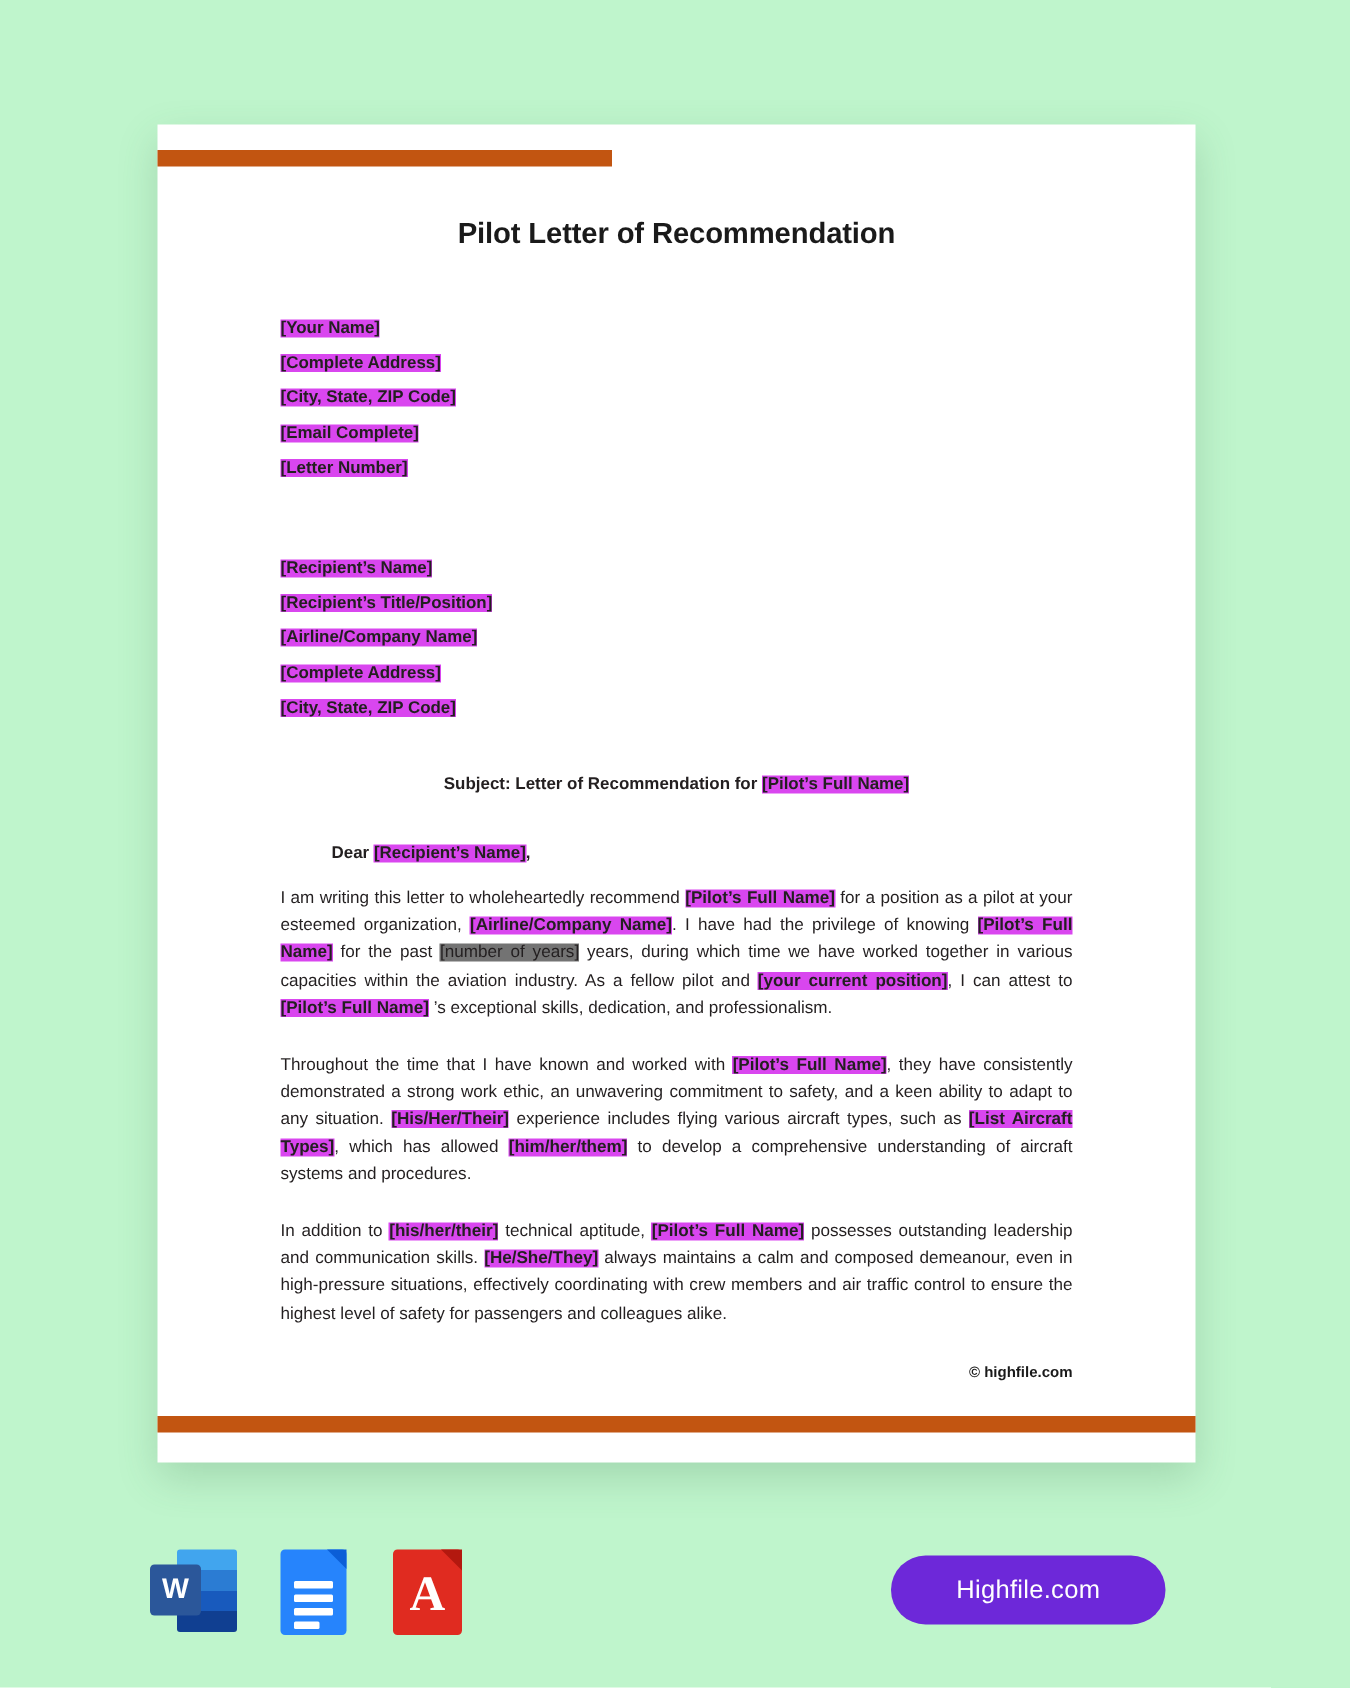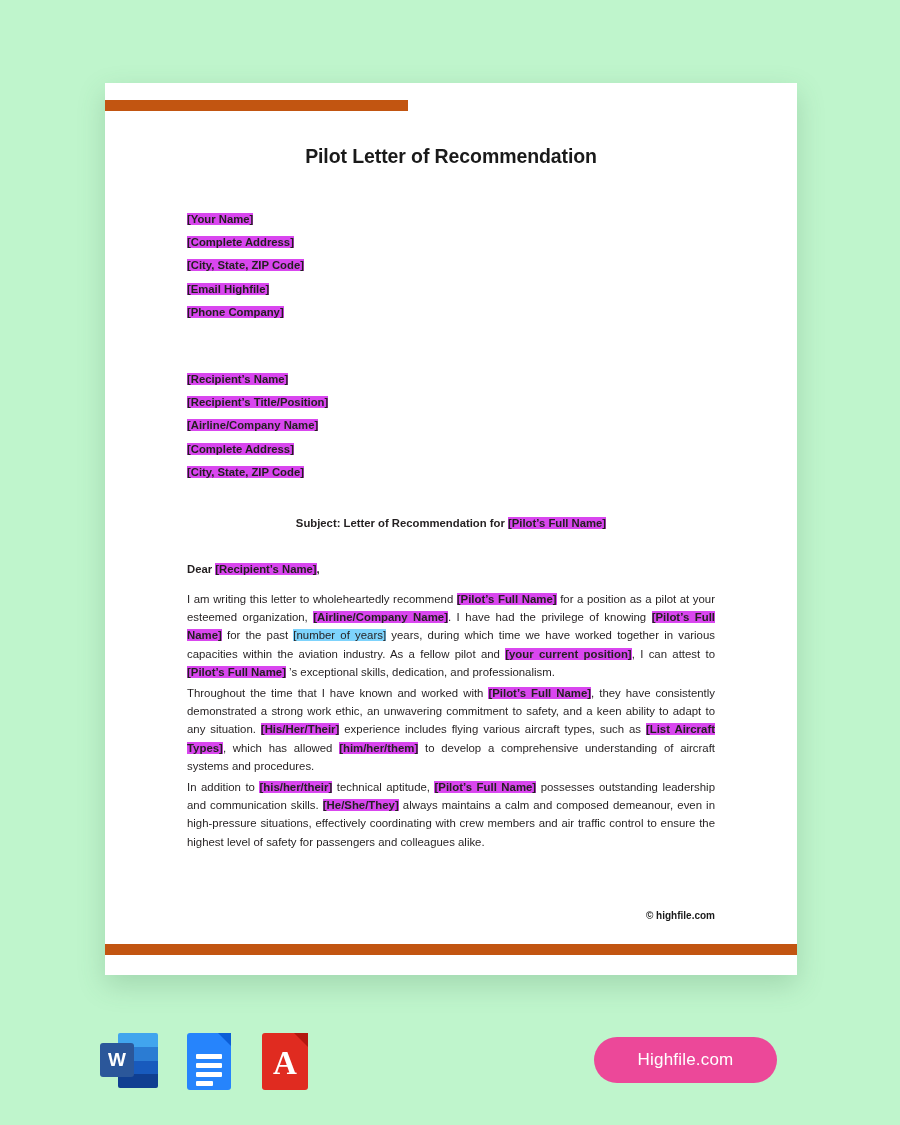--- a/index.html
+++ b/index.html
@@ -77,36 +77,37 @@
   .subject {
     font-size: 11.3px;
     font-weight: bold;
     line-height: 18px;
     text-align: center;
   }
   .salutation {
     font-size: 11.3px;
     font-weight: bold;
     line-height: 18px;
+    margin-left: 34px;
   }
 
   .para {
     font-size: 11.4px;
     line-height: 18.2px;
     text-align: justify;
     color: #231f20;
     margin: 0;
   }
-  .para + .para { margin-top: 3px; }
+  .para + .para { margin-top: 20px; }
 
   .hl {
     background: #d946ef;
     font-weight: bold;
   }
-  .hl-plain { background: #7dd3fc; }
+  .hl-plain { background: #737373; }
 
   .copyright {
     position: absolute;
     right: 82px;
     bottom: 54px;
     font-size: 10px;
     font-weight: bold;
     color: #1a1a1a;
     text-align: left;
   }
@@ -172,21 +173,21 @@
     font-family: "Liberation Serif", serif;
   }
 
   .brand-pill {
     position: absolute;
     left: 594px;
     top: 1037px;
     width: 183px;
     height: 46px;
     border-radius: 23px;
-    background: #ec4899;
+    background: #6d28d9;
     display: flex;
     align-items: center;
     justify-content: center;
     color: #ffffff;
     font-size: 17px;
     letter-spacing: 0.2px;
   }
 </style>
 </head>
 <body>
@@ -197,22 +198,22 @@
     <div class="bar-top"></div>
 
     <div class="doc-title">Pilot Letter of Recommendation</div>
 
     <div class="content">
 
       <div>
         <div class="addr-line"><span class="hl">[Your Name]</span></div>
         <div class="addr-line"><span class="hl">[Complete Address]</span></div>
         <div class="addr-line"><span class="hl">[City, State, ZIP Code]</span></div>
-        <div class="addr-line"><span class="hl">[Email Highfile]</span></div>
-        <div class="addr-line"><span class="hl">[Phone Company]</span></div>
+        <div class="addr-line"><span class="hl">[Email Complete]</span></div>
+        <div class="addr-line"><span class="hl">[Letter Number]</span></div>
       </div>
 
       <div class="gap-md"></div>
 
 
       <div class="gap-md"></div>
 
       <div>
         <div class="addr-line"><span class="hl">[Recipient’s Name]</span></div>
         <div class="addr-line"><span class="hl">[Recipient’s Title/Position]</span></div>

